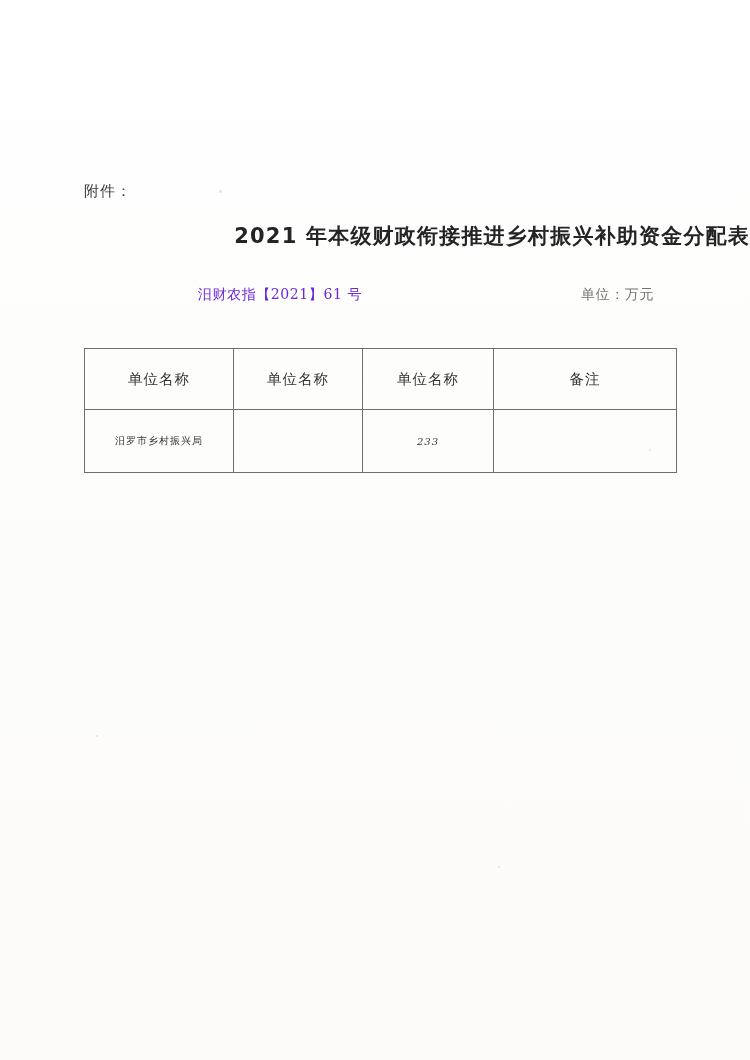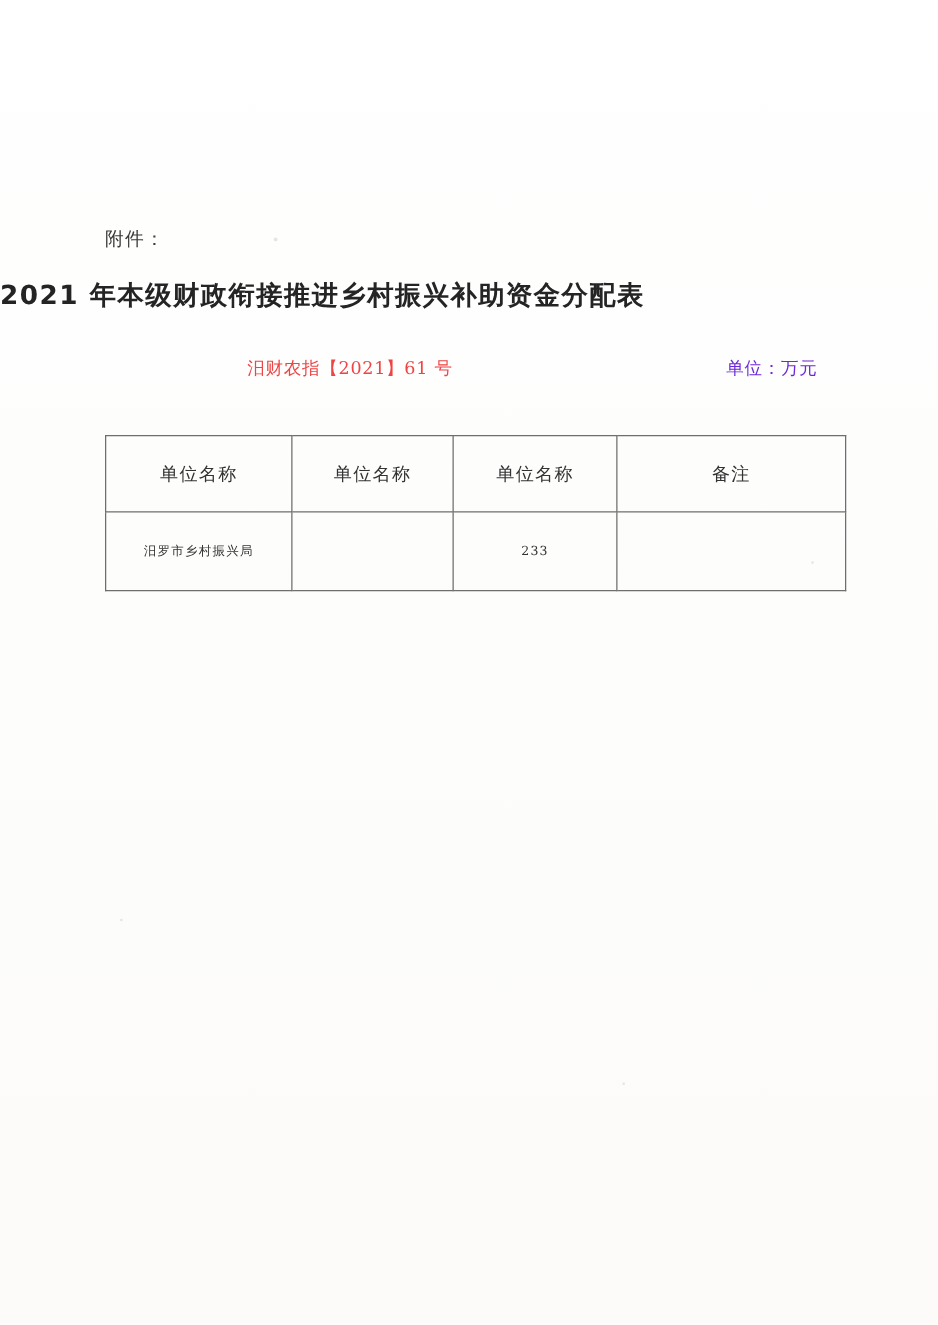--- a/index.html
+++ b/index.html
@@ -38,45 +38,45 @@
     font-size: 15px;
     letter-spacing: 1px;
     color: #3a3a3a;
     font-family: "DejaVu Serif", serif;
   }
   .doc-title {
     position: absolute;
     left: 0;
     right: 0;
     top: 222px;
-    text-align: left;
+    text-align: right;
     font-size: 21px;
     font-weight: bold;
     letter-spacing: 1.2px;
     color: #242424;
     font-family: "DejaVu Sans", sans-serif;
   }
   .doc-number {
     position: absolute;
     left: 0;
     width: 560px;
     top: 286px;
     text-align: center;
     font-size: 14px;
     letter-spacing: 0.6px;
-    color: #ef4444;
+    color: #6d28d9;
     font-family: "DejaVu Serif", serif;
   }
   .unit-note {
     position: absolute;
     right: 96px;
     top: 286px;
     font-size: 14px;
     letter-spacing: 0.6px;
-    color: #6d28d9;
+    color: #737373;
     font-family: Liberation Mono, monospace;
   }
   table.alloc-table {
     position: absolute;
     left: 84px;
     top: 348px;
     width: 580px;
     border-collapse: collapse;
     table-layout: fixed;
   }
@@ -100,20 +100,21 @@
     letter-spacing: 1px;
   }
   .col-unit { width: 146px; }
   .col-project { width: 126px; }
   .col-amount { width: 128px; }
   .col-remark { width: 180px; }
   .amount-cell {
     color: #4a4a4a;
     font-family: "DejaVu Sans", sans-serif;
     font-size: 14px;
+    font-style: italic;
   }
   
   .speck {
     position: absolute;
     background: #cfcfcf;
     border-radius: 50%;
     opacity: 0.55;
   }
   .speck.s1 { left: 219px; top: 190px; width: 3px; height: 3px; }
   .speck.s2 { left: 649px; top: 449px; width: 2px; height: 2px; }

